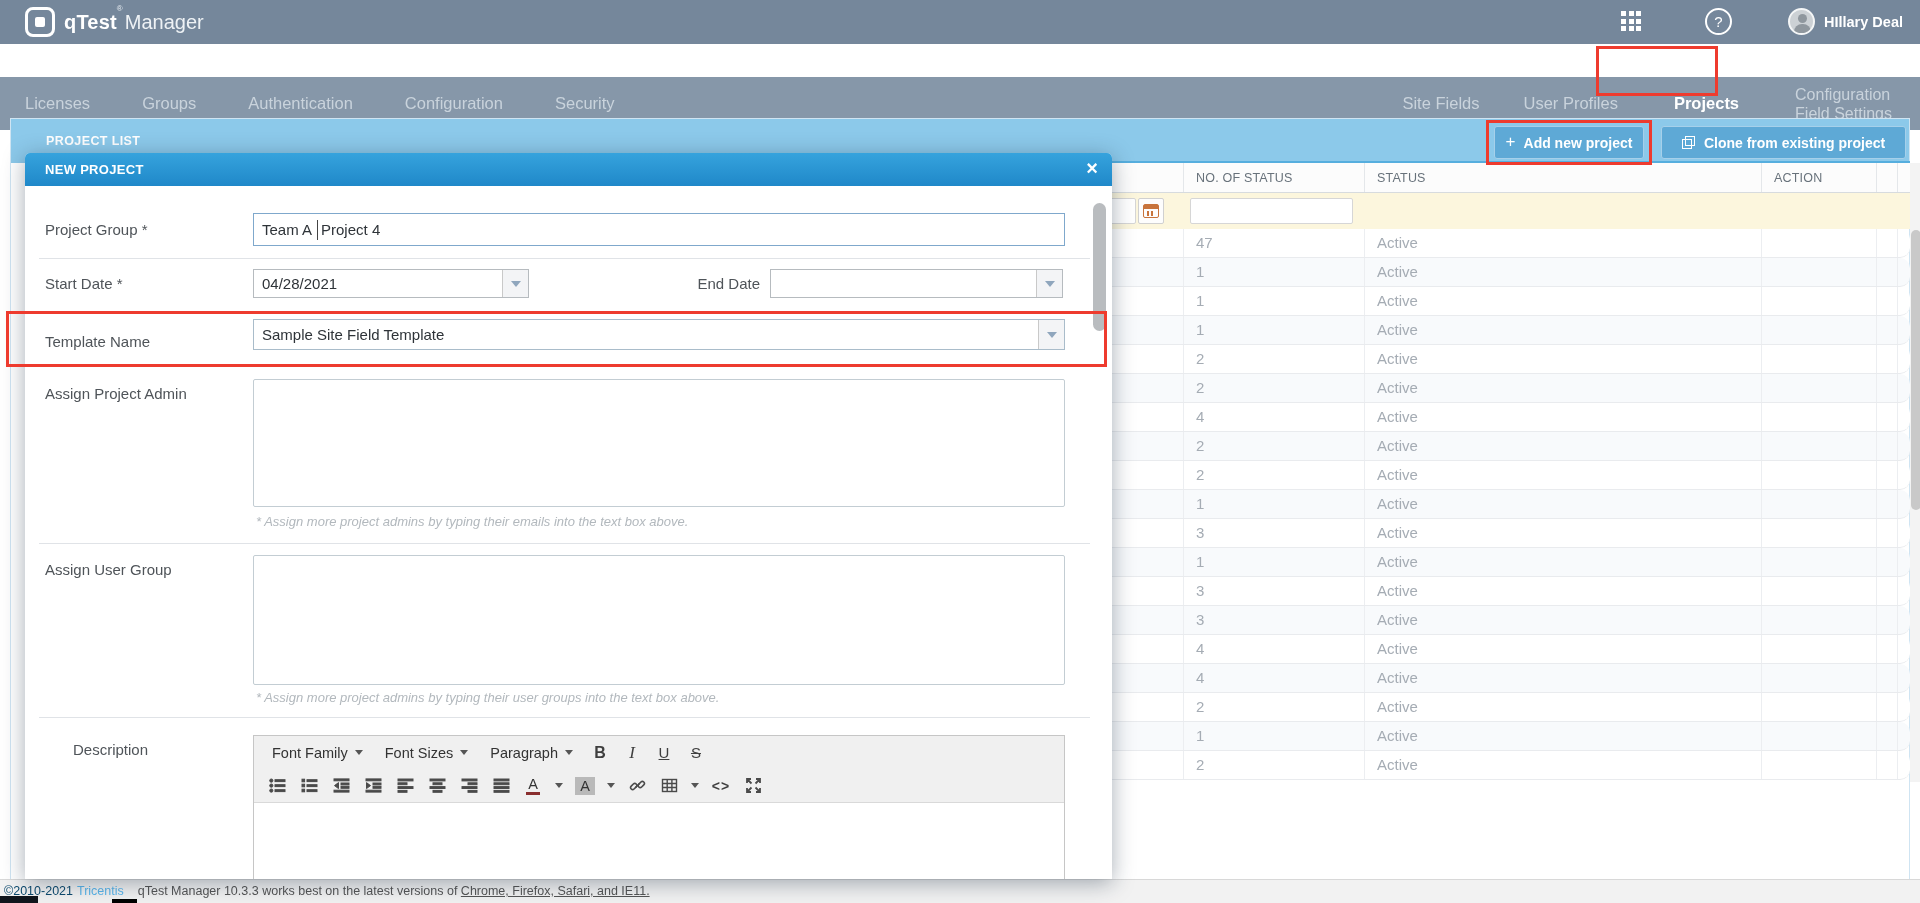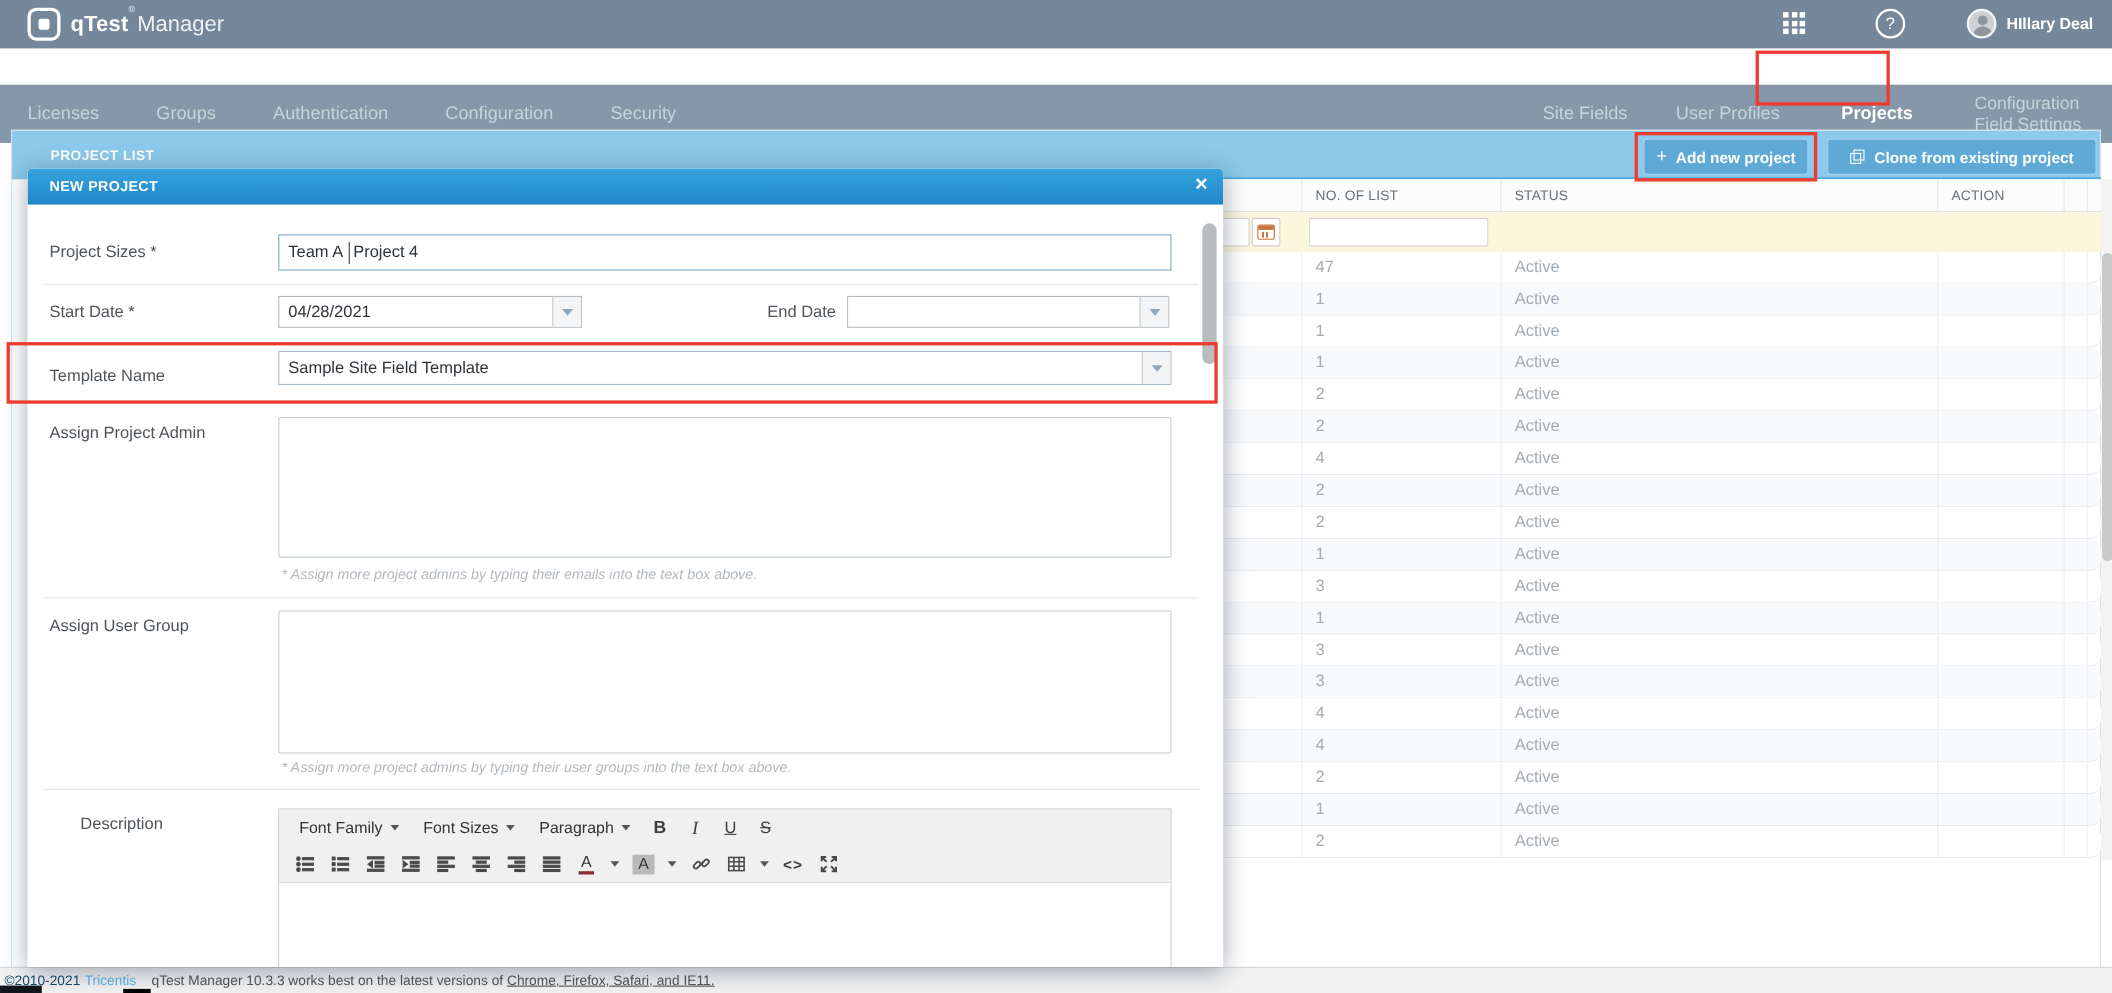--- a/index.html
+++ b/index.html
@@ -197,21 +197,21 @@
     <span class="clone-icon">
         <i class="b1"></i>
         <i class="b2"></i>
       </span>
     <span>Clone from existing project</span>
   </div>
 
   <div class="table">
     <div class="thead">
       <div class="thcell c0"></div>
-      <div class="thcell c1">NO. OF LIST</div>
+      <div class="thcell c1">NO. OF STATUS</div>
       <div class="thcell c2">STATUS</div>
       <div class="thcell c3">ACTION</div>
       <div class="thcell c4"></div>
     </div>
     <div class="filter-row">
       <div class="c0" style="display:flex;align-items:center;padding-left:4px;">
         <input class="filter-input" style="width: 38px;">
         <div class="cal-btn">
           <div class="cal-glyph"></div>
         </div>
@@ -362,21 +362,21 @@
       <div class="thumb"></div>
     </div>
   </div>
 
   <div class="modal">
     <div class="modal-header">
       <div class="modal-title">NEW PROJECT</div>
       <div class="modal-close">×</div>
     </div>
 
-    <div class="m-label" style="top:68px;">Project Sizes *</div>
+    <div class="m-label" style="top:68px;">Project Group *</div>
     <div class="name-input">
       <span>Team A</span>
         <span class="caret"></span>
         <span>Project 4</span>
     </div>
 
     <div class="m-divider" style="top:105px;"></div>
 
     <div class="m-label" style="top:122px;">Start Date *</div>
     <div class="combo" style="left:228px;top:116px;width:276px;">

